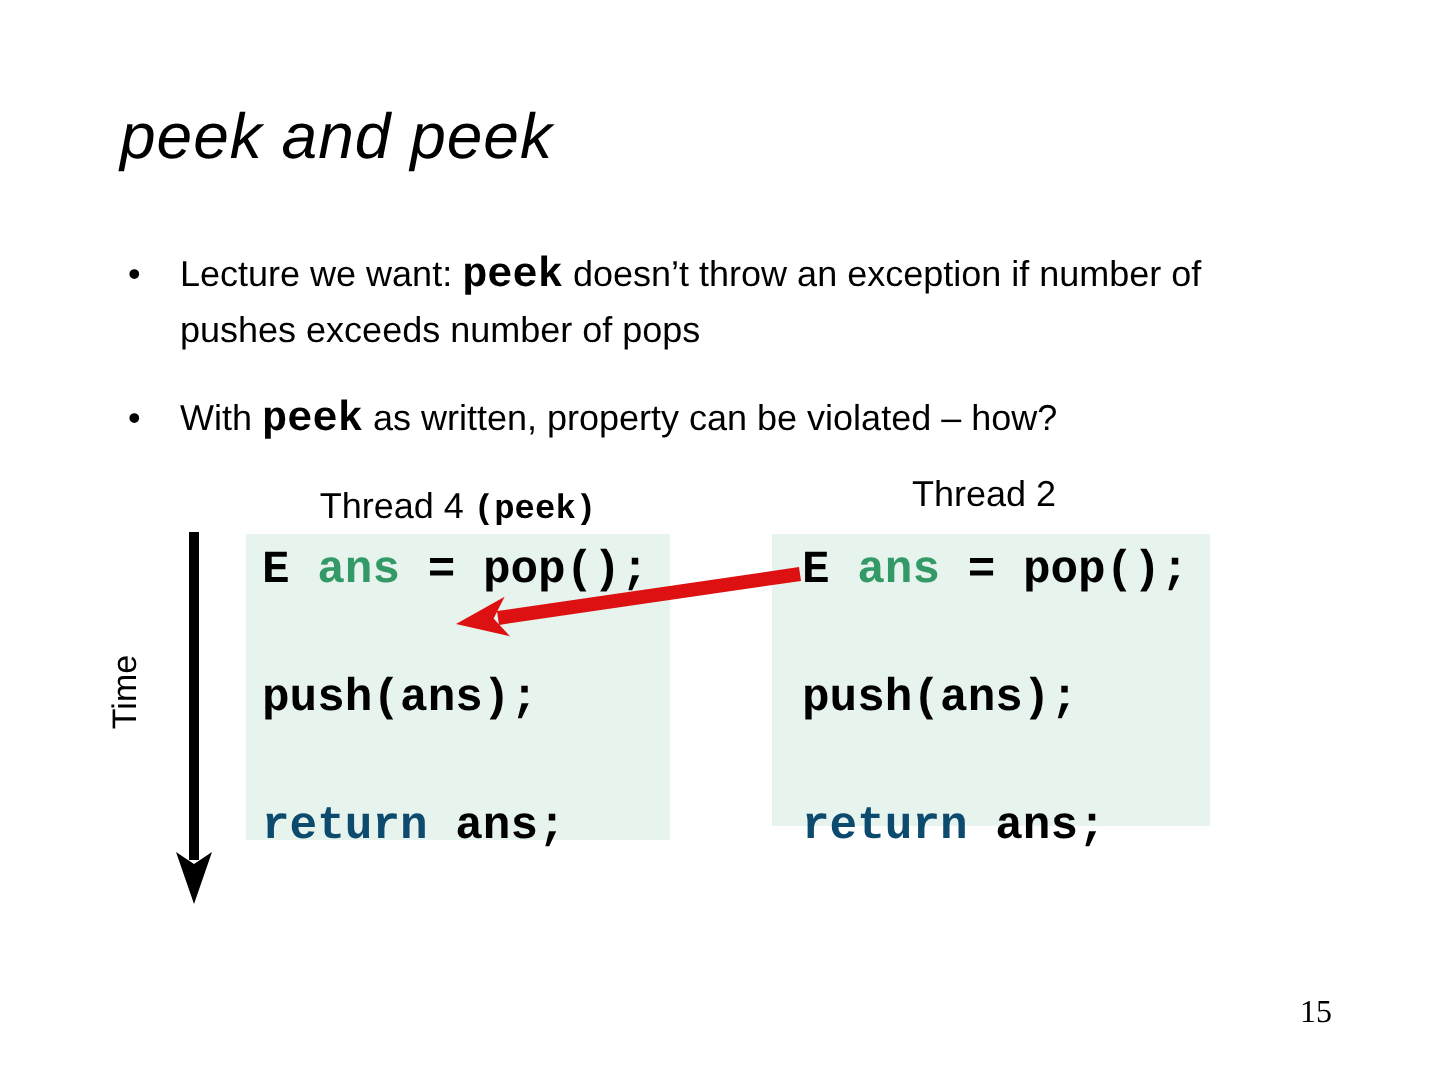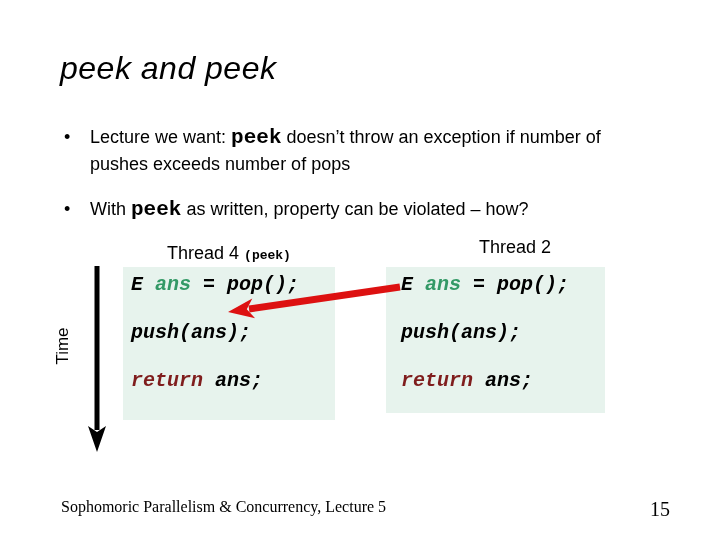--- a/index.html
+++ b/index.html
@@ -19,46 +19,46 @@
   .bullet .dot { position:absolute; left:2px; top:0; font-size:18px; }
   .bullet .text { display:block; margin-left:28px; }
   .mono-inline {
     font-family:"Liberation Mono", monospace; font-weight:bold; font-size:21px;
   }
   .bullet1 { top:124px; }
   .bullet2 { top:196px; }
 
   .thread-header { font-size:18px; text-align:center; white-space:nowrap; }
   .th1 { left:123px; top:243px; width:212px; }
-  .th2 { left:425px; top:237px; width:180px; }
-  .thread-header .mono-inline { font-size:13px; }
+  .th2 { left:402px; top:237px; width:180px; }
+  .thread-header .mono-inline { font-size:17px; }
 
   .codeblock {
     background:#e7f3ed;
-    font-family:"Liberation Mono", monospace; font-weight:bold; font-size:20px;font-style:italic;
+    font-family:"Liberation Mono", monospace; font-weight:bold; font-size:23px;
   }
   .cb1 { left:123px; top:267px; width:212px; height:153px; }
   .cb2 { left:386px; top:267px; width:219px; height:146px; }
   .codeline { height:22px; line-height:22px; white-space:pre; margin-left:8px; }
   .cb2 .codeline { margin-left:15px; }
   .codeblock .codeline:first-child { padding-top:7px; }
-  .codeline + .codeline { margin-top:26px; }
+  .codeline + .codeline { margin-top:42px; }
   .tok-green { color:#339966; }
-  .tok-blue  { color:#7f1d1d; }
+  .tok-blue  { color:#0c4a6e; }
 
   .time-label {
     left:41px; top:336px; width:44px; text-align:center; font-size:17px;
     transform:rotate(-90deg); transform-origin:center center;
   }
 
   .footer-left {
     left:61px; top:498px; font-family:"Liberation Serif", serif; font-size:16px;
   }
   .footer-page {
-    left:650px; top:498px; font-family:"Liberation Serif", serif; font-size:20px;
+    left:650px; top:498px; font-family:"Liberation Serif", serif; font-size:16px;
   }
 
   svg { display:block; }
 </style>
 </head>
 <body>
 
 <div class="slide">
 
   <div class="abs title">peek and peek</div>
@@ -94,16 +94,15 @@
     <polygon points="13,42 37.3,28.4 31.8,39.3 40.1,48.2" fill="#dd1111"></polygon>
   </svg>
 
   <svg class="abs" style="left:86px; top:258px;" width="26" height="200">
     <line x1="11" y1="8" x2="11" y2="172" stroke="#000000" stroke-width="5"></line>
     <polygon points="11,194 2,168 11,174 20,168" fill="#000000"></polygon>
   </svg>
 
   <div class="abs time-label">Time</div>
 
-  <div class="abs footer-left">Sophomoric Parallelism &amp; Concurrency, Lecture 5</div>
   <div class="abs footer-page">15</div>
 
 </div>
 
 </body></html>

